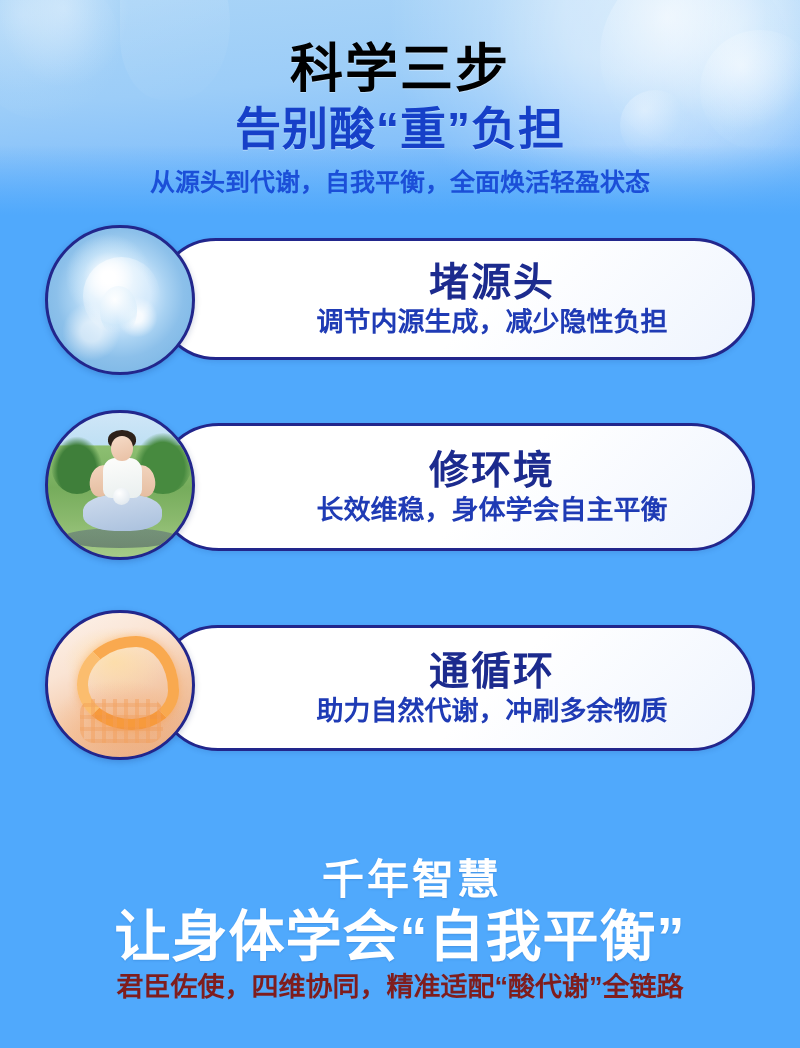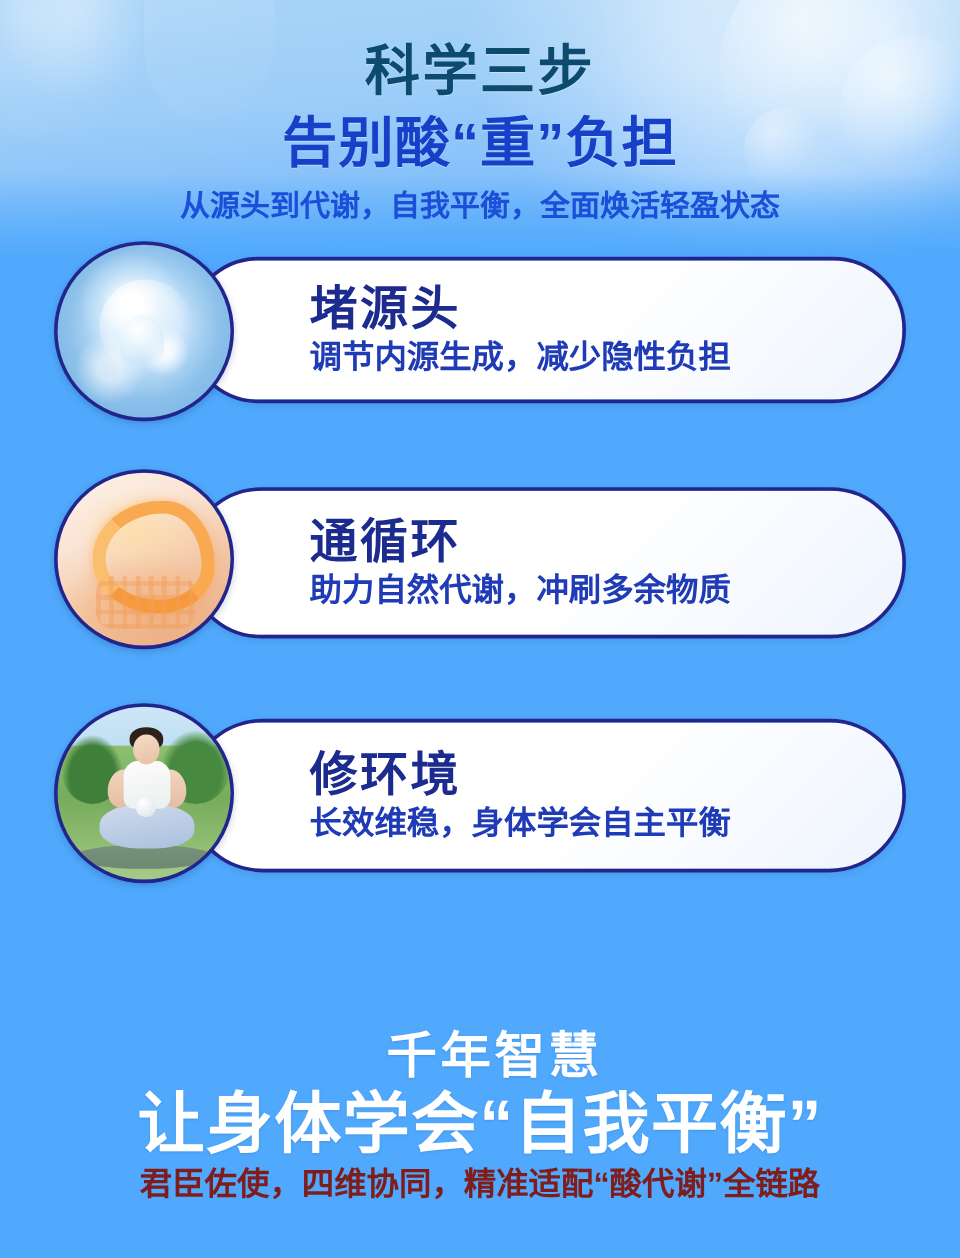--- a/index.html
+++ b/index.html
@@ -44,39 +44,39 @@
   .hb5{left:120px;top:-60px;width:110px;height:160px;opacity:.35;
        background:linear-gradient(160deg,rgba(255,255,255,.5),rgba(255,255,255,0));
        border-radius:40% 60% 55% 45%;}
 
   
   .header{
     position:absolute;left:0;top:0;width:800px;
     text-align:center;z-index:4;
   }
   .h-line1{
-    margin:0;padding-top:34px;
-    font-size:46px;line-height:50px;font-weight:bold;
-    color:#0c4a6e;letter-spacing:2px;
+    margin:0;padding-top:44px;
+    font-size:53px;line-height:50px;font-weight:bold;
+    color:#000000;letter-spacing:2px;
     text-shadow:0 1px 0 rgba(255,255,255,.35);
   }
   .h-line2{
     margin:0;padding-top:8px;
     font-size:46px;line-height:54px;font-weight:bold;
     color:#1640c8;letter-spacing:1px;
     text-shadow:0 1px 0 rgba(255,255,255,.35);
   }
   .h-sub{
     margin:0;padding-top:11px;
     font-size:25px;line-height:30px;font-weight:bold;
     color:#1b4fd8;letter-spacing:0px;
   }
 
   
-  .cards{position:absolute;left:0;top:201px;width:712px;z-index:5;}
+  .cards{position:absolute;left:0;top:225px;width:712px;z-index:5;text-align:center;}
   .card-row{position:relative;height:185px;}
   .card-row.r2{height:200px;}
   .card-row.r3{height:195px;}
 
   .pill{
     position:absolute;
     left:155px;width:600px;
     border:3px solid #22268c;
     border-radius:70px;
     background:linear-gradient(135deg,#ffffff 0%,#ffffff 55%,#eef4fe 100%);
@@ -231,30 +231,20 @@
     <div class="card-row r1">
       <div class="pill">
         <div class="pill-text">
           <p class="pill-title">堵源头</p>
           <p class="pill-desc">调节内源生成，减少隐性负担</p>
         </div>
       </div>
       <div class="thumb thumb-water"></div>
     </div>
 
-    <div class="card-row r2">
-      <div class="pill">
-        <div class="pill-text">
-          <p class="pill-title">通循环</p>
-          <p class="pill-desc">助力自然代谢，冲刷多余物质</p>
-        </div>
-      </div>
-      <div class="thumb thumb-organ"></div>
-    </div>
-
     <div class="card-row r3">
       <div class="pill">
         <div class="pill-text">
           <p class="pill-title">修环境</p>
           <p class="pill-desc">长效维稳，身体学会自主平衡</p>
         </div>
       </div>
       <div class="thumb thumb-yoga">
         <span class="tree-l"></span>
         <span class="tree-r"></span>
@@ -262,20 +252,30 @@
         <span class="legs"></span>
         <span class="armL"></span>
         <span class="armR"></span>
         <span class="torso"></span>
         <span class="hair"></span>
         <span class="head"></span>
         <span class="ball"></span>
       </div>
     </div>
 
+    <div class="card-row r2">
+      <div class="pill">
+        <div class="pill-text">
+          <p class="pill-title">通循环</p>
+          <p class="pill-desc">助力自然代谢，冲刷多余物质</p>
+        </div>
+      </div>
+      <div class="thumb thumb-organ"></div>
+    </div>
+
   </div>
 
   <div class="footer">
     <p class="f-line1">千年智慧</p>
     <p class="f-line2">让身体学会“自我平衡”</p>
     <p class="f-sub">君臣佐使，四维协同，精准适配“酸代谢”全链路</p>
   </div>
 
 </div>
 

